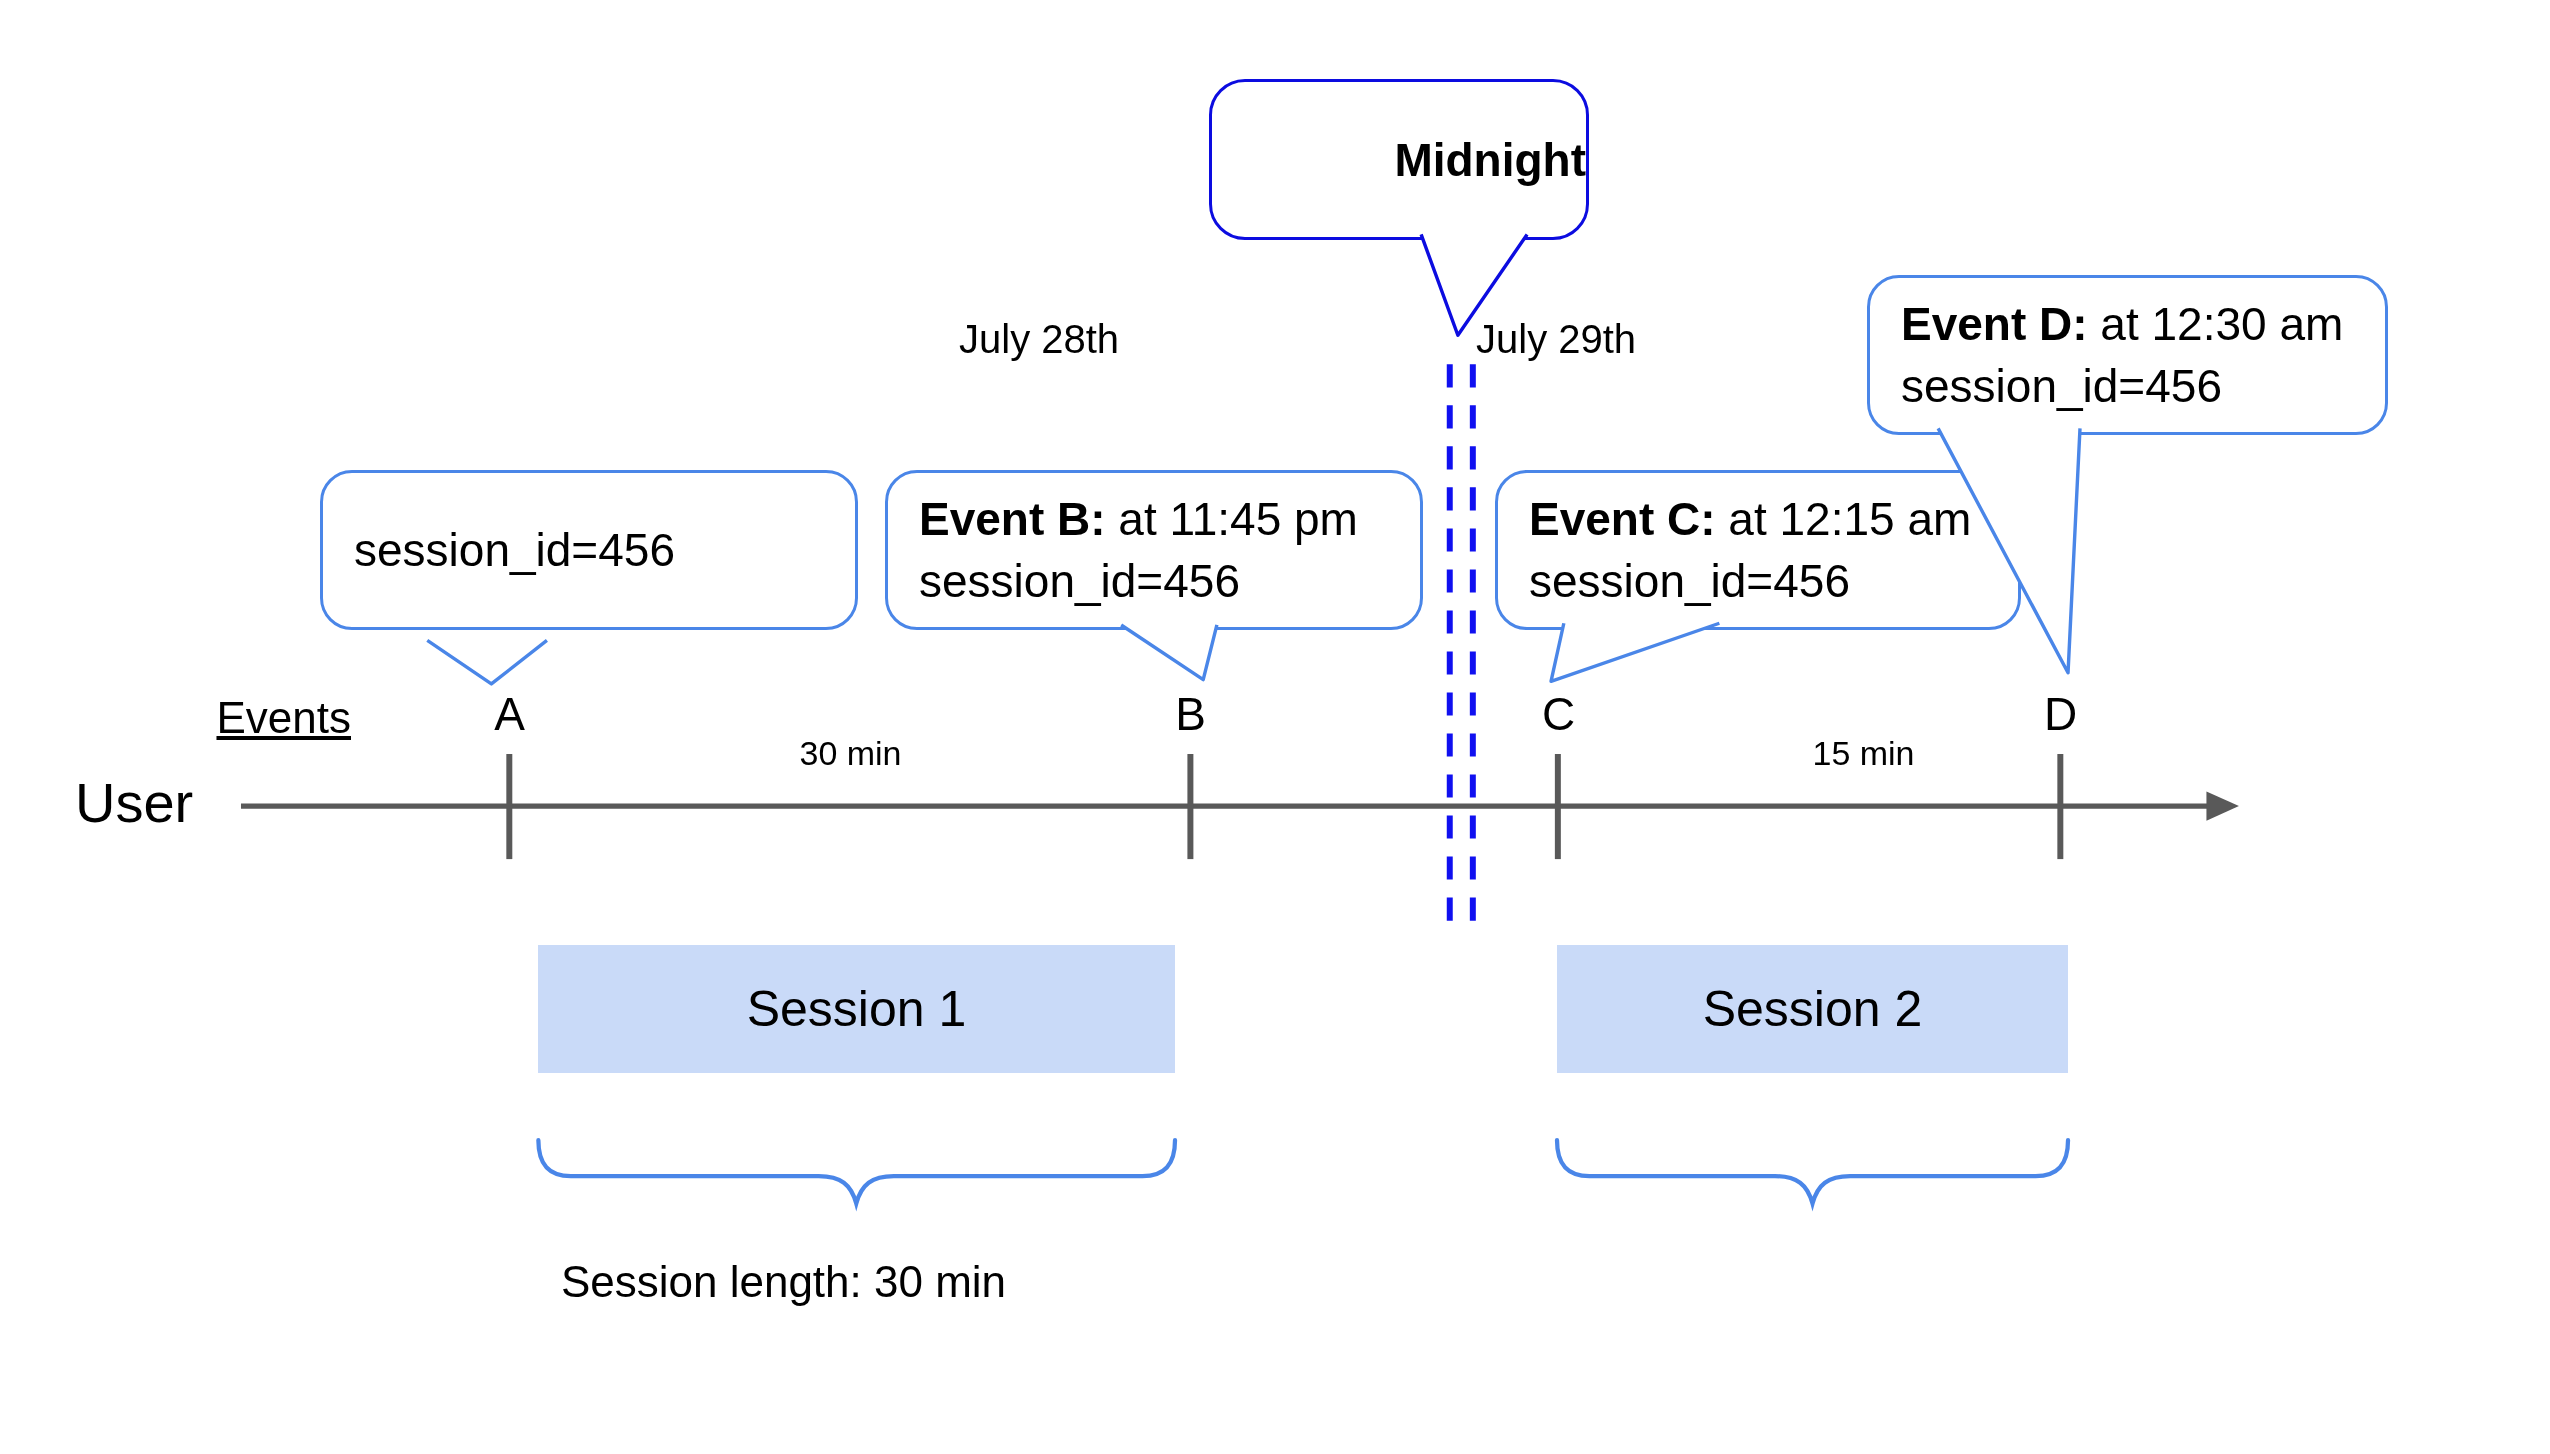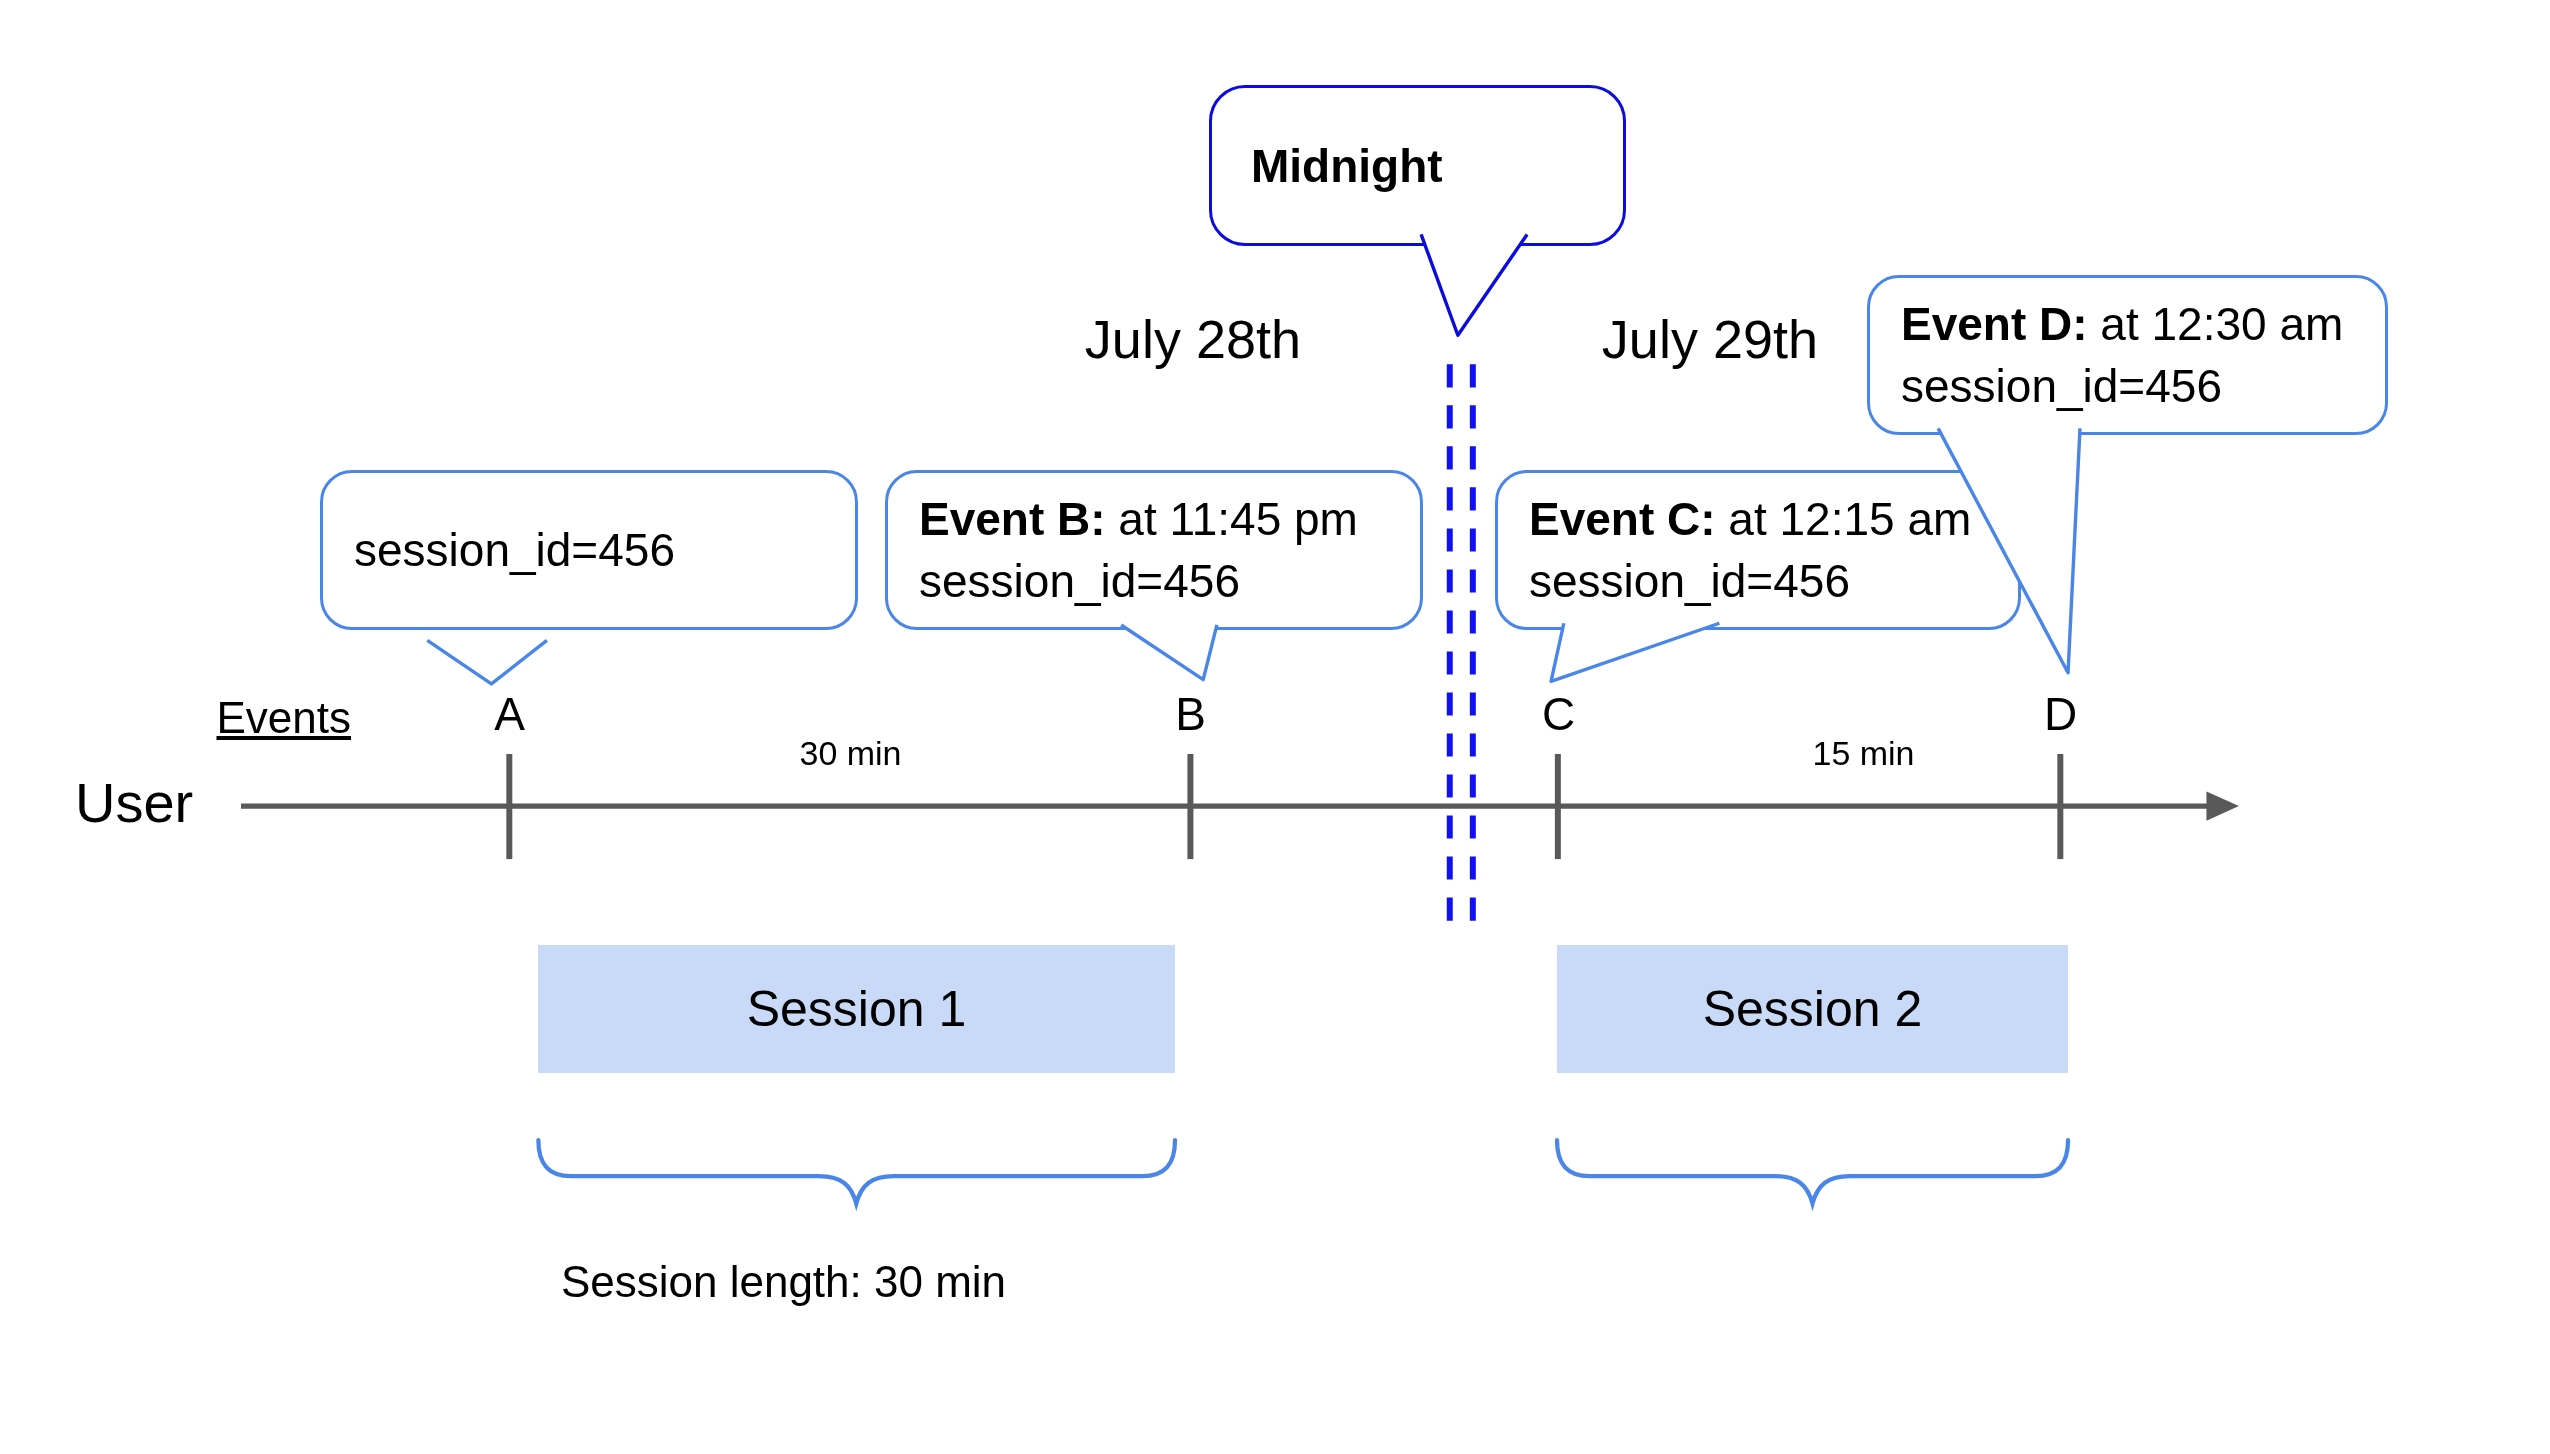--- a/index.html
+++ b/index.html
@@ -33,22 +33,22 @@
   .bubble.midnight{
     border:3.4px solid #0c0ce0;
     border-radius:36px;
     padding-left:39px;
   }
   .bubble.midnight .line{font-weight:bold;font-size:46px;}
   
   .date-label{
     position:absolute;
     width:342px;
-    text-align:right;
-    font-size:54px;
+    text-align:left;
+    font-size:40px;
     line-height:60px;
   }
   
   .events-label{
     position:absolute;
     left:154px;top:691px;width:197px;
     text-align:right;
     font-size:44px;line-height:53px;text-decoration:underline;
   }
   .user-label{
@@ -88,21 +88,21 @@
     position:absolute;left:0;top:0;width:2550px;height:1455px;
     z-index:10;
     pointer-events:none;
   }
 </style>
 </head>
 <body>
 
 <div id="canvas">
 
-  <div class="bubble midnight" style="left:1209px;top:85px;width:417px;height:161px;">
+  <div class="bubble midnight" style="left:1209px;top:79px;width:380px;height:161px;align-items:flex-end;">
     <div class="line">Midnight</div>
   </div>
 
   <div class="date-label" style="left:959px;top:309px;">July 28th</div>
   <div class="date-label" style="left:1476px;top:309px;">July 29th</div>
 
   <div class="bubble" style="left:320px;top:470px;width:538px;height:160px;">
     <div class="line">session_id=456</div>
   </div>
 

